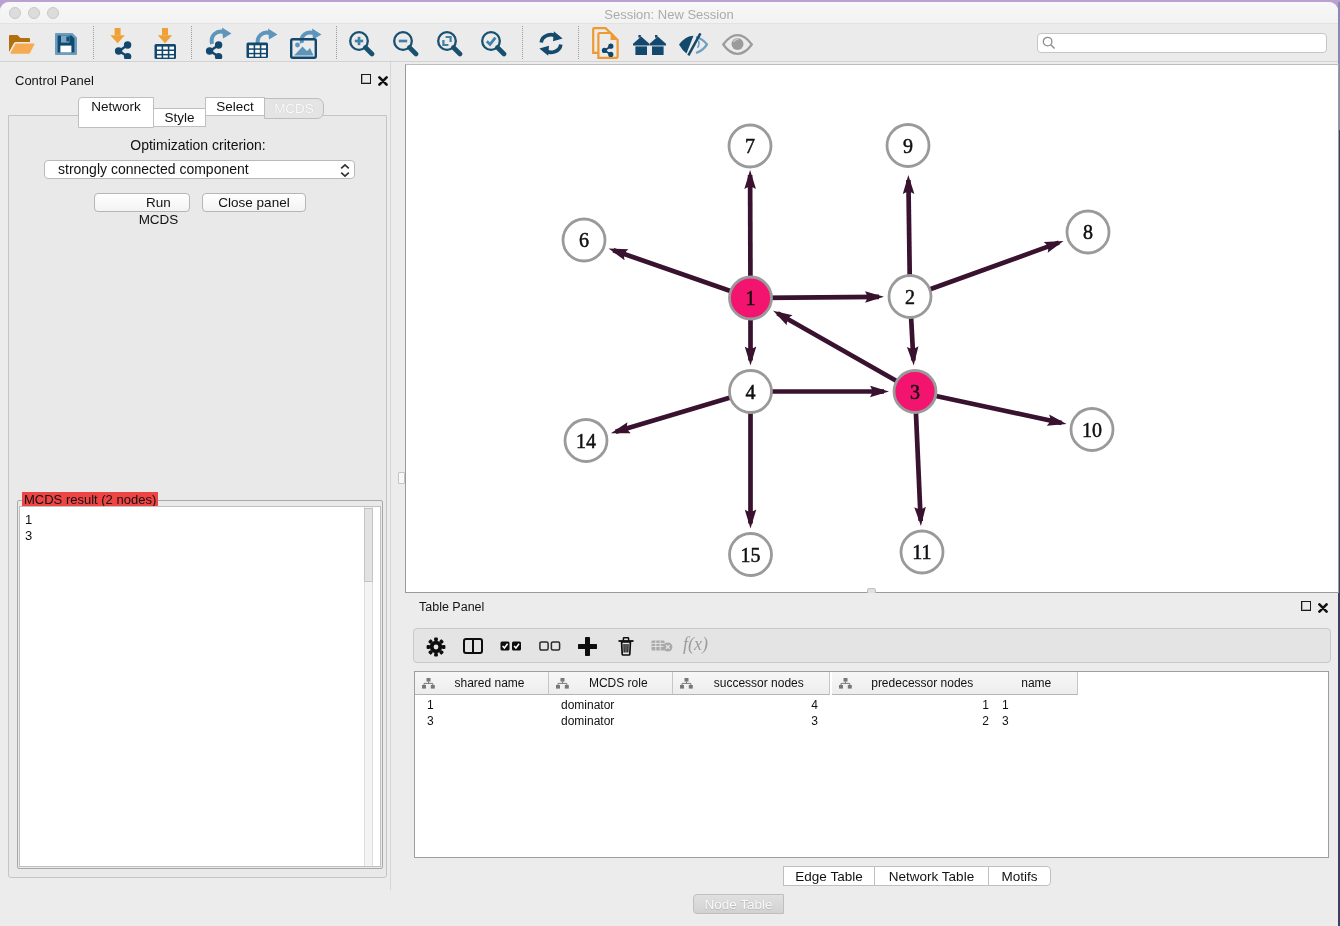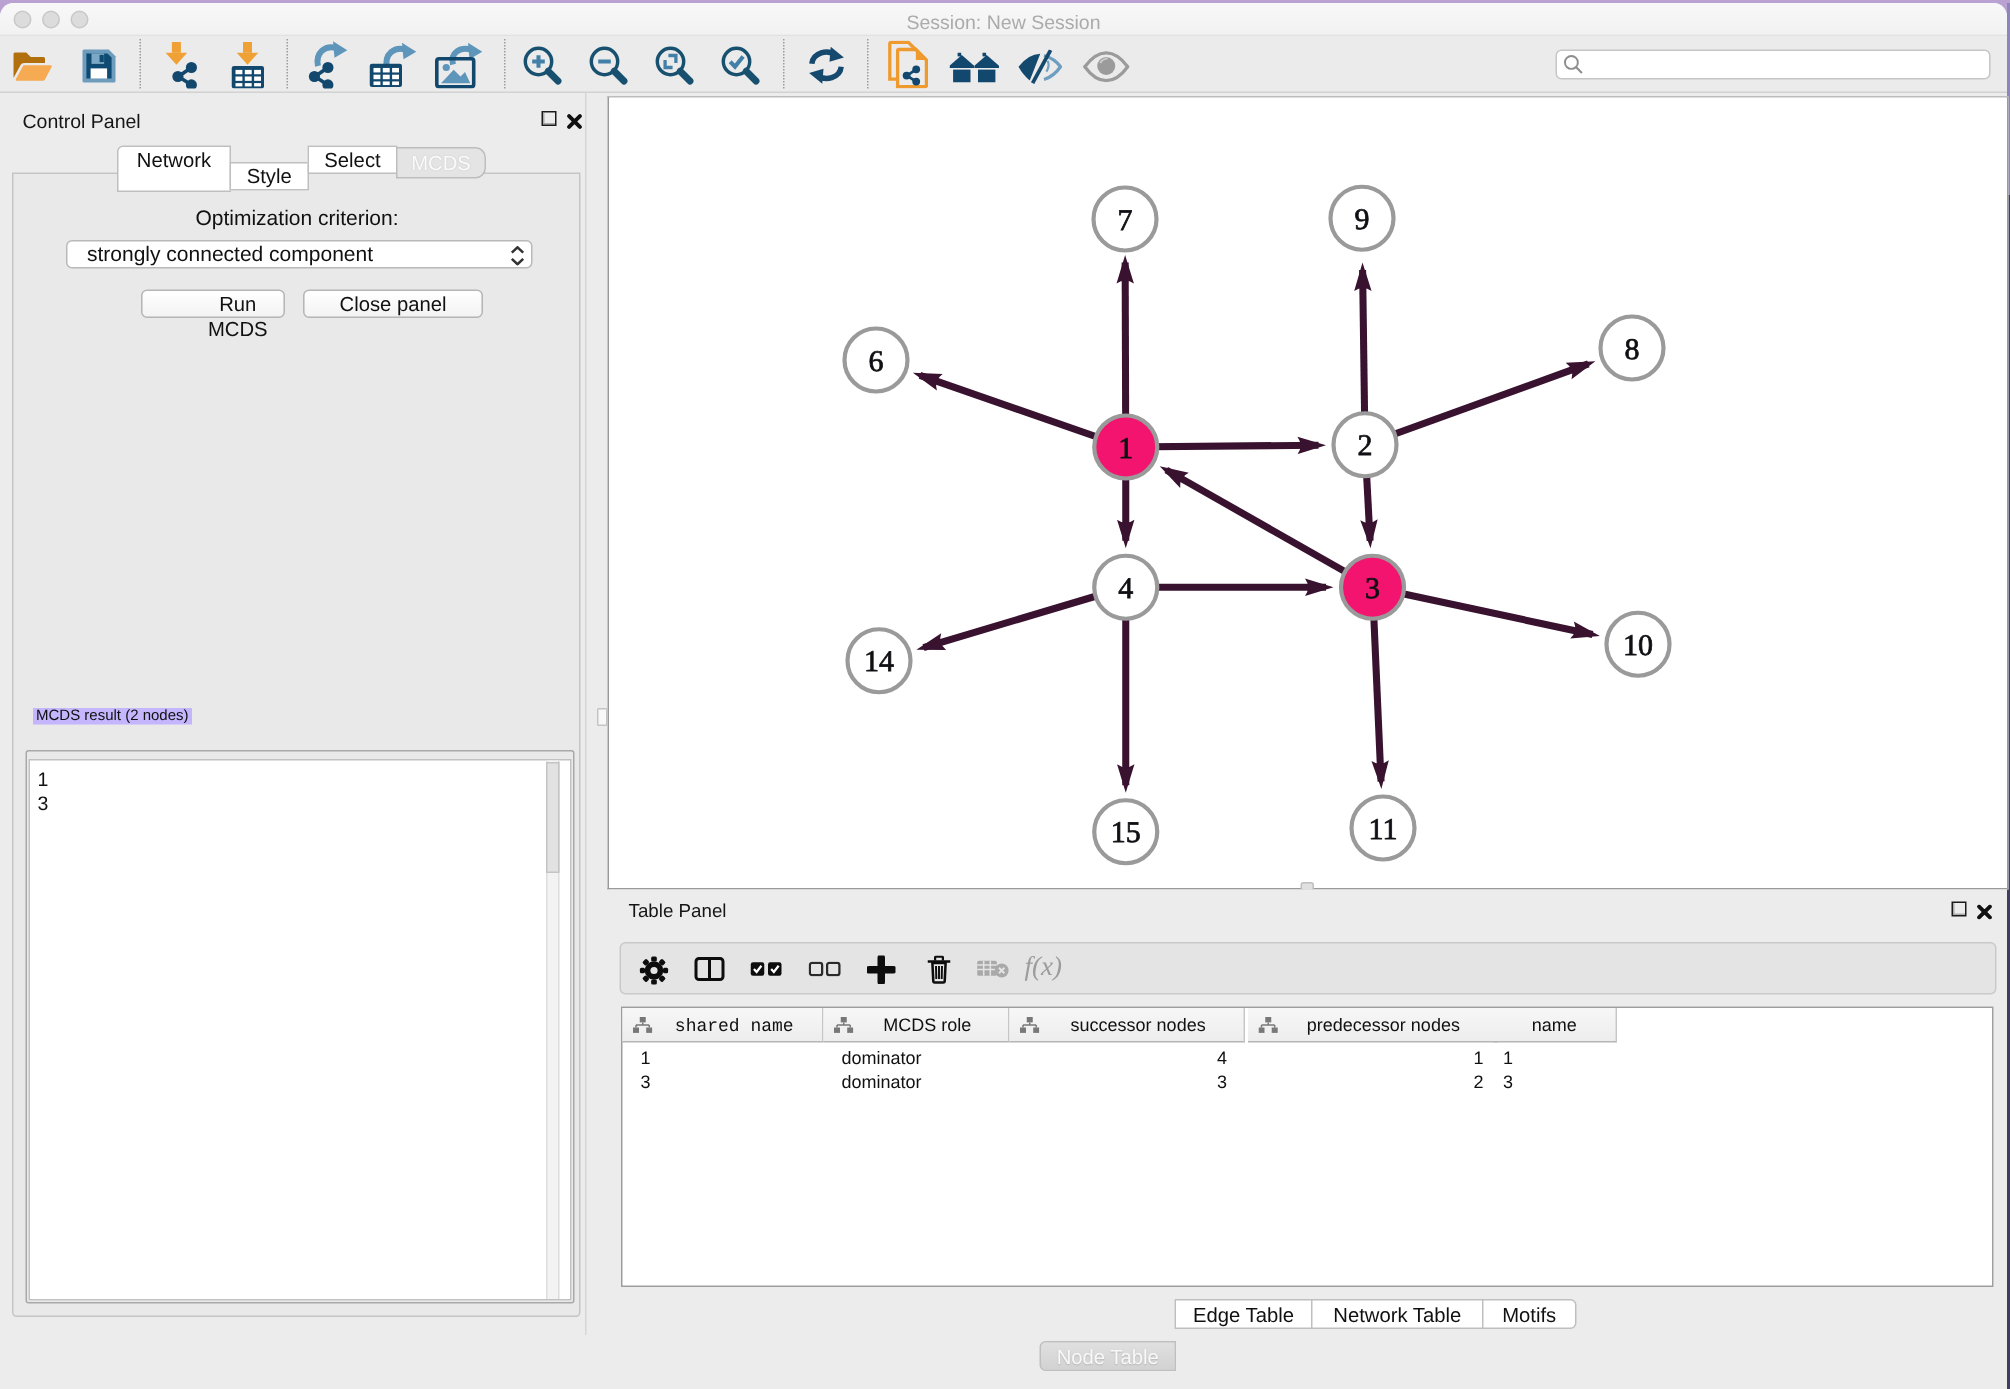--- a/index.html
+++ b/index.html
@@ -211,24 +211,24 @@
     <div class="tab" style="left:264px;top:35.5px;width:60px;height:21px;line-height:20px;background:#e4e4e4;color:#fbfbfb;border-color:#bdbdbd;border-radius:0 7px 7px 0;text-shadow:0 0 1px #c0c0c0;">MCDS</div>
 
     <div class="abs" style="left:8px;top:75px;width:380px;text-align:center;font-size:14px;color:#111;">Optimization criterion:</div>
     <div class="abs" style="left:44px;top:98px;width:311px;height:19px;background:#fff;border:1px solid #b9b9b9;border-radius:4px;box-sizing:border-box;">
       <div class="abs" style="left:13px;top:0;height:17px;line-height:17px;font-size:14px;color:#111;">strongly connected component</div>
       <svg class="abs" style="right:4px;top:3px;" width="10" height="13" viewBox="0 0 10 13">
           <path d="M1.2,4.4 L5,0.9 L8.8,4.4 M1.2,8.6 L5,12.1 L8.8,8.6" stroke="#333" stroke-width="1.7" fill="none"></path>
         </svg>
     </div>
     <div class="btn" style="left:94px;top:131px;width:96px;height:19px;line-height:17px;padding-left:33px;">Run MCDS</div>
-    <div class="btn" style="left:202px;top:131px;width:120px;height:19px;line-height:17px;">Close panel</div>
+    <div class="btn" style="left:202px;top:131px;width:104px;height:19px;line-height:17px;">Close panel</div>
 
     <div class="abs" style="left:17px;top:438px;width:366px;height:369px;border:1px solid #a9a9a9;border-radius:2px;box-sizing:border-box;"></div>
-    <div class="abs" style="left:22px;top:410px;padding:0 2px;background:#c4b5fd;font-size:10px;color:#111;">MCDS result (2 nodes)</div>
+    <div class="abs" style="left:22px;top:430px;padding:0 2px;background:#ef4444;font-size:13px;color:#111;">MCDS result (2 nodes)</div>
     <div class="abs" style="left:19px;top:444px;width:362px;height:361px;background:#fff;border:1px solid #c0c0c0;box-sizing:border-box;">
       <div class="abs" style="left:5px;top:5px;font-size:13px;line-height:16px;color:#111;">1<br>3</div>
       <div class="abs" style="left:344px;top:0;width:9px;height:359px;background:#f3f3f3;border-left:1px solid #dedede;border-right:1px solid #dedede;box-sizing:border-box;"></div>
       <div class="abs" style="left:344px;top:1px;width:9px;height:74px;background:#e2e2e2;border:1px solid #c4c4c4;box-sizing:border-box;"></div>
     </div>
   </div>
 
   <div class="abs" id="netwin" style="left:405px;top:64px;width:934px;height:529px;background:#fff;border:1px solid #9a9a9a;border-top-color:#bdbdbd;box-sizing:border-box;">
     <svg class="abs" style="left:0;top:23px;" width="932" height="505" viewBox="0 0 932 505">
       <defs>
@@ -357,21 +357,21 @@
 
     <div class="abs" style="left:9px;top:78px;width:915px;height:187px;background:#fff;border:1px solid #9e9e9e;box-sizing:border-box;">
       <div class="abs" id="thead" style="left:0;top:0;height:23px;"></div>
       <div class="hcell" style="left:0;width:134px;"><svg class="ticn" width="13" height="11" viewBox="0 0 13 11">
             <g fill="#787878">
               <rect x="4.5" y="0" width="4" height="3.6"></rect>
               <rect x="0" y="7" width="4" height="3.6"></rect>
               <rect x="8.8" y="7" width="4" height="3.6"></rect>
             </g>
             <path d="M6.5,3.6 L6.5,5.4 M2,5.4 L10.8,5.4 M2,5.4 L2,7 M10.8,5.4 L10.8,7" stroke="#787878" fill="none"></path>
-          </svg><span style="margin-left:16px;font-family:Liberation Mono, monospace;">shared name</span></div>
+          </svg><span style="margin-left:16px;">shared name</span></div>
       <div class="hcell" style="left:134px;width:123.5px;"><svg class="ticn" width="13" height="11" viewBox="0 0 13 11">
             <g fill="#787878">
               <rect x="4.5" y="0" width="4" height="3.6"></rect>
               <rect x="0" y="7" width="4" height="3.6"></rect>
               <rect x="8.8" y="7" width="4" height="3.6"></rect>
             </g>
             <path d="M6.5,3.6 L6.5,5.4 M2,5.4 L10.8,5.4 M2,5.4 L2,7 M10.8,5.4 L10.8,7" stroke="#787878" fill="none"></path>
           </svg><span style="margin-left:16px;">MCDS role</span></div>
       <div class="hcell" style="left:257.5px;width:157.5px;"><svg class="ticn" width="13" height="11" viewBox="0 0 13 11">
             <g fill="#787878">

